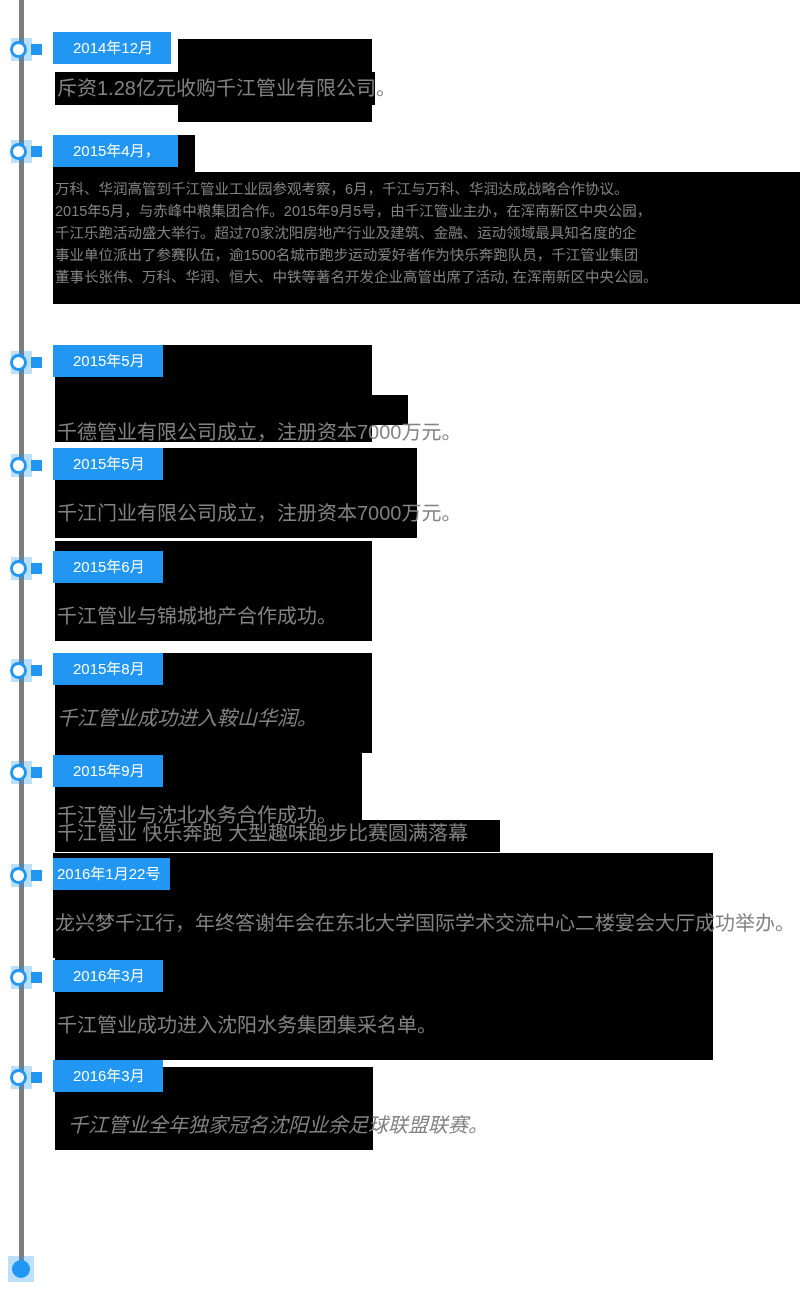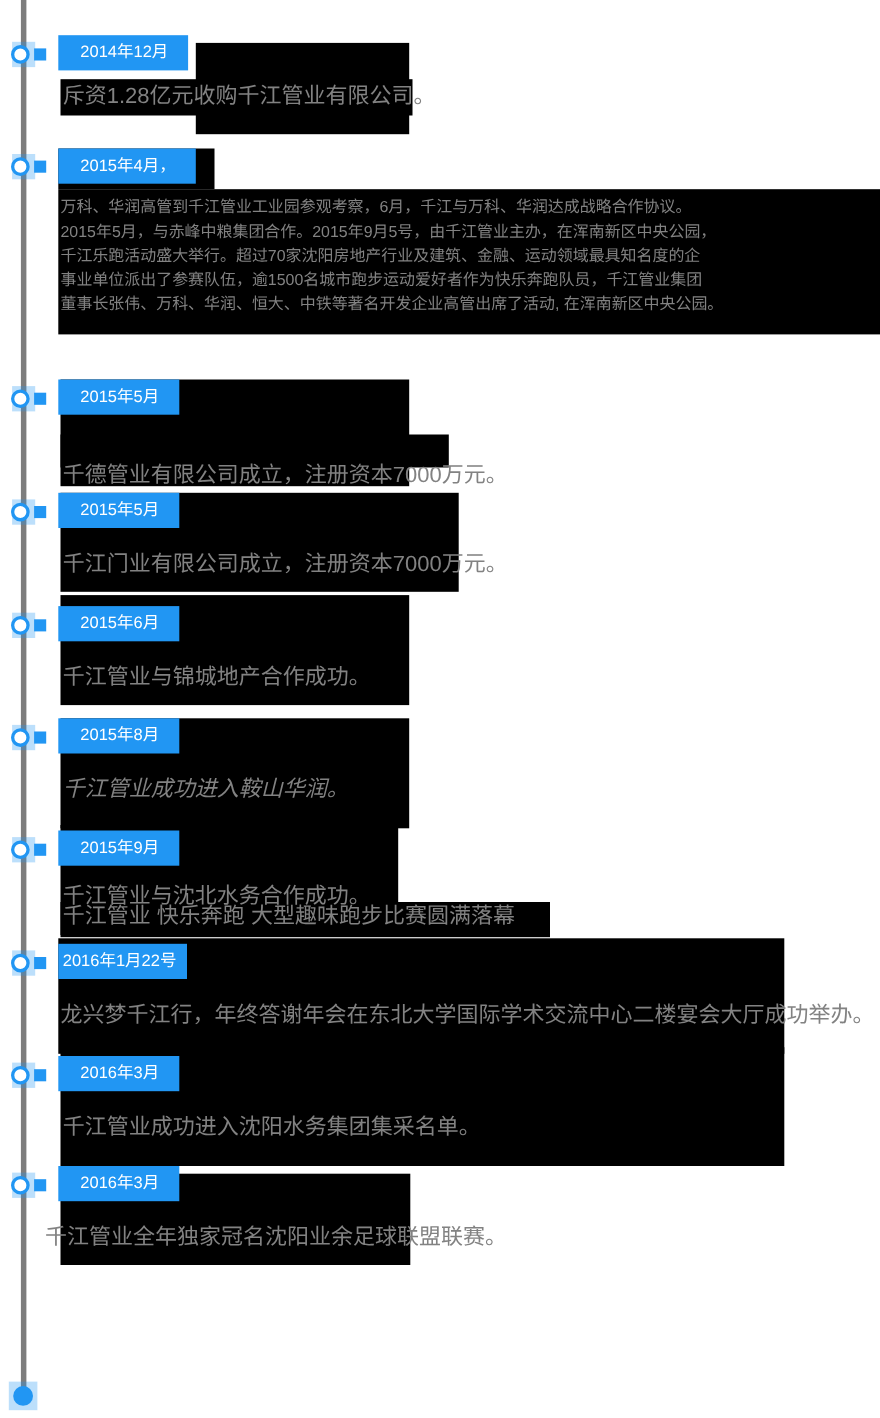--- a/index.html
+++ b/index.html
@@ -255,21 +255,21 @@
   </div>
 
   <div class="entry" style="top:1060px;">
     <div class="panel" style="left:55px; top:7px; width:318px; height:83px;"></div>
     <div class="marker" style="top:3px;">
       <div class="marker-pad"></div>
       <div class="marker-ring"></div>
       <div class="marker-square"></div>
     </div>
     <div class="date-badge" style="left:53px; top:0px;">2016年3月</div>
-    <div class="desc" style="left:41px; top:55px;">千江管业全年独家冠名沈阳业余足球联盟联赛。</div>
+    <div class="desc" style="left:68px; top:55px;font-style:italic;">千江管业全年独家冠名沈阳业余足球联盟联赛。</div>
   </div>
 
   <div class="rail-end">
     <div class="rail-end-pad"></div>
     <div class="rail-end-dot"></div>
   </div>
 
 </div>
 
 </body></html>

